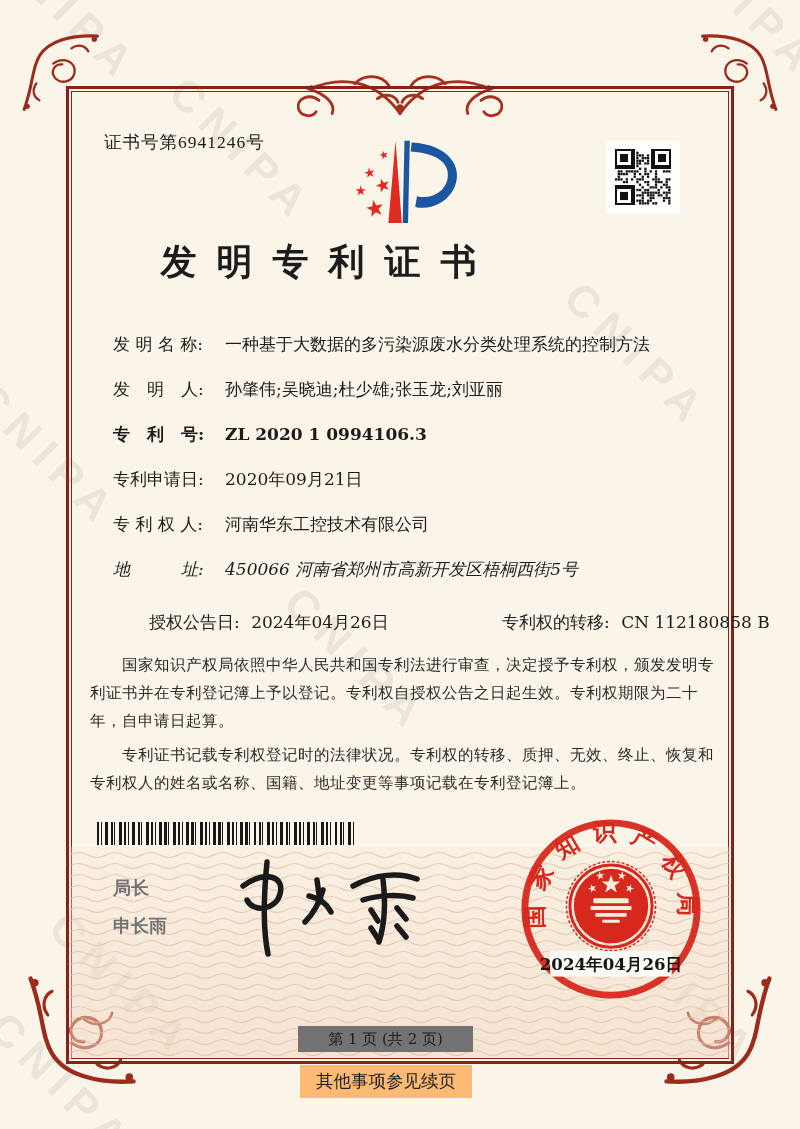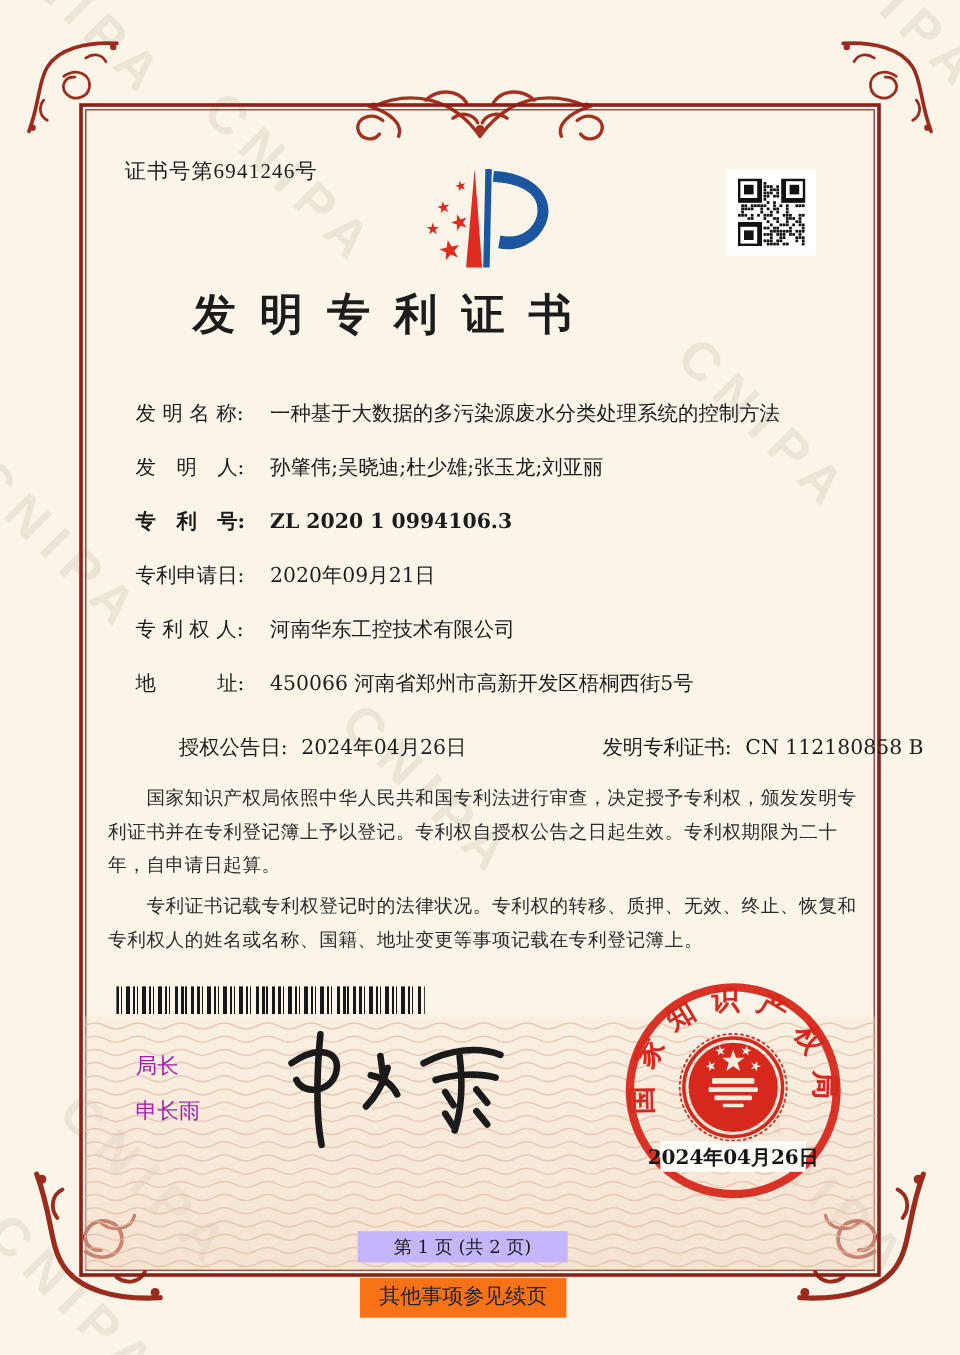--- a/index.html
+++ b/index.html
@@ -25,26 +25,26 @@
   .fvalue{margin-left:6px;}
   .grant2{position:absolute;left:353px;top:0;}
   .paras{position:absolute;left:90px;top:651px;width:625px;font-size:15.5px;
          line-height:28px;color:#2b2b2b;letter-spacing:0.5px;}
   .paras p{margin:0 0 6px 0;text-indent:32px;}
   .barcode{position:absolute;left:97px;top:822px;width:257px;height:23px;
     background:repeating-linear-gradient(90deg,#181818 0 2px,rgba(0,0,0,0) 2px 3.5px,
       #181818 3.5px 4.5px,rgba(0,0,0,0) 4.5px 8px,#181818 8px 11px,rgba(0,0,0,0) 11px 13.5px);}
   .waveband{position:absolute;left:70px;top:847px;width:660px;height:211px;
     background:linear-gradient(180deg,rgba(247,228,212,0.30),rgba(242,212,192,0.55));}
-  .signer{position:absolute;left:113px;font-size:18px;font-weight:400;color:#a21caf;}
+  .signer{position:absolute;left:113px;font-size:18px;font-weight:700;color:#737373;}
   .sig{position:absolute;left:205px;top:850px;}
   .seal{position:absolute;left:518px;top:816px;}
-  .page-strip{position:absolute;left:298px;top:1026px;width:175px;height:26px;background:#c4b5fd;
+  .page-strip{position:absolute;left:298px;top:1026px;width:175px;height:26px;background:#737373;
               text-align:center;font-size:15px;line-height:26px;}
-  .note-strip{position:absolute;left:300px;top:1065px;width:172px;height:33px;background:#f97316;
+  .note-strip{position:absolute;left:300px;top:1065px;width:172px;height:33px;background:#fdba74;
               text-align:center;font-size:17.5px;line-height:33px;color:#222;}
   .flourish{position:absolute;}
   .ornament-top{position:absolute;left:287px;top:60px;}
   svg{display:block;}
 </style>
 </head>
 <body>
 
 <div class="page">
 
@@ -289,28 +289,28 @@
   </div>
   <div class="field" style="top:423px;font-weight:bold;">
     <span class="flabel">专　利　号:</span><span class="fvalue">ZL 2020 1 0994106.3</span>
   </div>
   <div class="field" style="top:468px;">
     <span class="flabel">专利申请日:</span><span class="fvalue">2020年09月21日</span>
   </div>
   <div class="field" style="top:513px;">
     <span class="flabel">专 利 权 人:</span><span class="fvalue">河南华东工控技术有限公司</span>
   </div>
-  <div class="field" style="top:558px;">
+  <div class="field" style="top:558px;font-style:italic;">
     <span class="flabel">地　　　址:</span><span class="fvalue">450066 河南省郑州市高新开发区梧桐西街5号</span>
   </div>
   <div class="field" style="top:611px;margin-left:36px;">
     <span>授权公告日:</span>
     <span class="fvalue">2024年04月26日</span>
     <span class="grant2">
-      <span>发明专利证书:</span>
+      <span>专利权的转移:</span>
       <span class="fvalue">CN 112180858 B</span>
     </span>
   </div>
 
   <div class="paras">
     <p>国家知识产权局依照中华人民共和国专利法进行审查，决定授予专利权，颁发发明专利证书并在专利登记簿上予以登记。专利权自授权公告之日起生效。专利权期限为二十年，自申请日起算。</p>
     <p>专利证书记载专利权登记时的法律状况。专利权的转移、质押、无效、终止、恢复和专利权人的姓名或名称、国籍、地址变更等事项记载在专利登记簿上。</p>
   </div>
 
   <svg class="waveband" id="waveband" width="660" height="211" viewBox="0 0 660 211" preserveAspectRatio="none">

